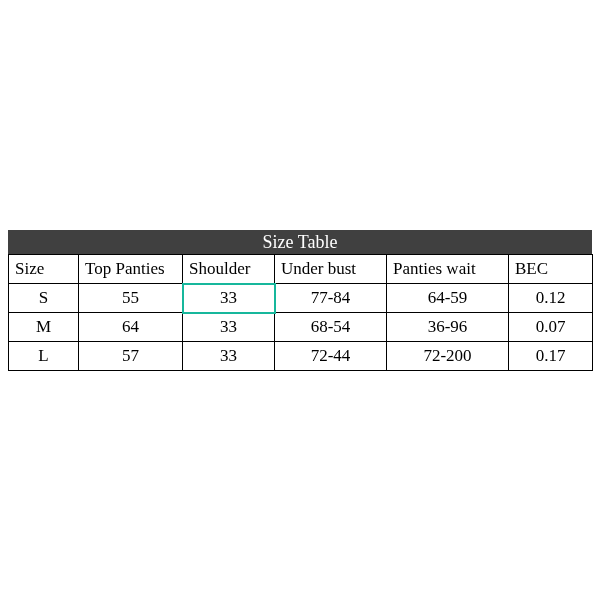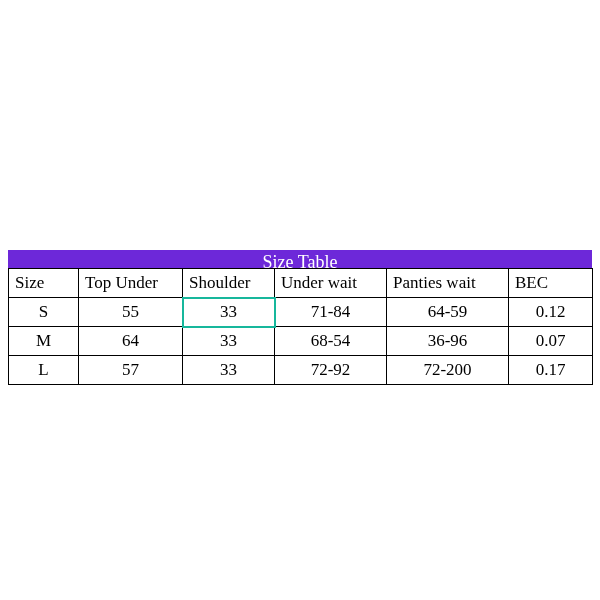--- a/index.html
+++ b/index.html
@@ -10,28 +10,27 @@
     background: #ffffff;
     font-family: "Times New Roman", Times, serif;
   }
   .wrap {
     position: absolute;
     left: 8px;
     top: 230px;
     width: 584px;
   }
   .title-bar {
-    background: #6d28d9;
+    background: #404040;
     color: #ffffff;
     text-align: center;
     font-size: 18px;
     line-height: 24px;
-    height: 18px;
+    height: 24px;
     font-family: "Times New Roman", Times, serif;
-    margin-top: 20px;
   }
   table {
     border-collapse: collapse;
     width: 100%;
     table-layout: fixed;
   }
   th, td {
     border: 1px solid #000000;
     font-size: 17px;
     line-height: 28px;
@@ -69,47 +68,47 @@
       <col class="c0">
         <col class="c1">
         <col class="c2">
         <col class="c3">
         <col class="c4">
         <col class="c5">
     </colgroup>
     <thead>
       <tr>
         <th>Size</th>
-        <th>Top Under</th>
+        <th>Top Panties</th>
         <th>Shoulder</th>
-        <th>Under wait</th>
+        <th>Under bust</th>
         <th>Panties wait</th>
         <th>BEC</th>
       </tr>
     </thead>
     <tbody>
       <tr>
         <td>S</td>
         <td>55</td>
         <td class="highlight">33</td>
-        <td>71-84</td>
+        <td>77-84</td>
         <td>64-59</td>
         <td>0.12</td>
       </tr>
       <tr>
         <td>M</td>
         <td>64</td>
         <td>33</td>
         <td>68-54</td>
         <td>36-96</td>
         <td>0.07</td>
       </tr>
       <tr>
         <td>L</td>
         <td>57</td>
         <td>33</td>
-        <td>72-92</td>
+        <td>72-44</td>
         <td>72-200</td>
         <td>0.17</td>
       </tr>
     </tbody>
   </table>
 </div>
 
 </body></html>

